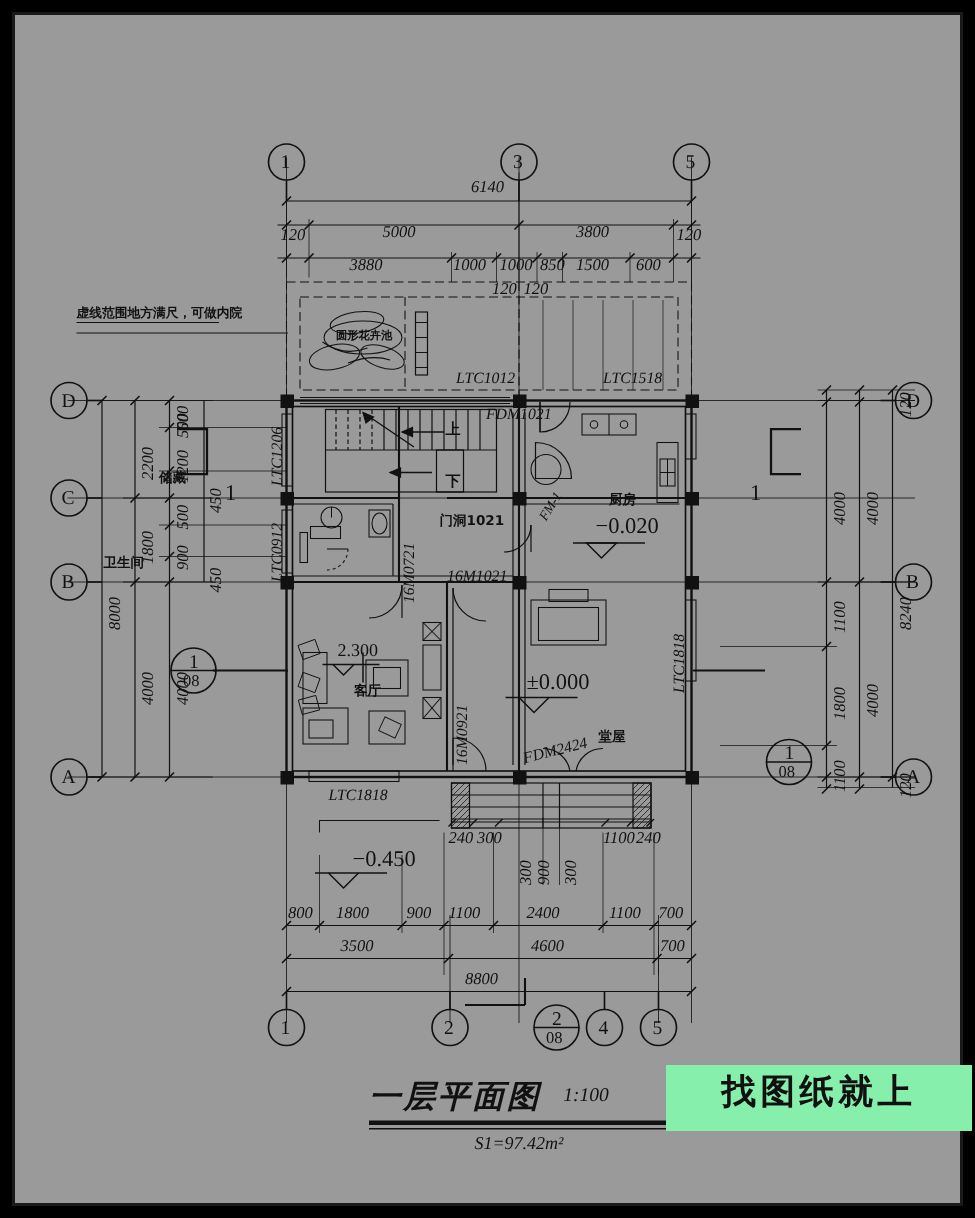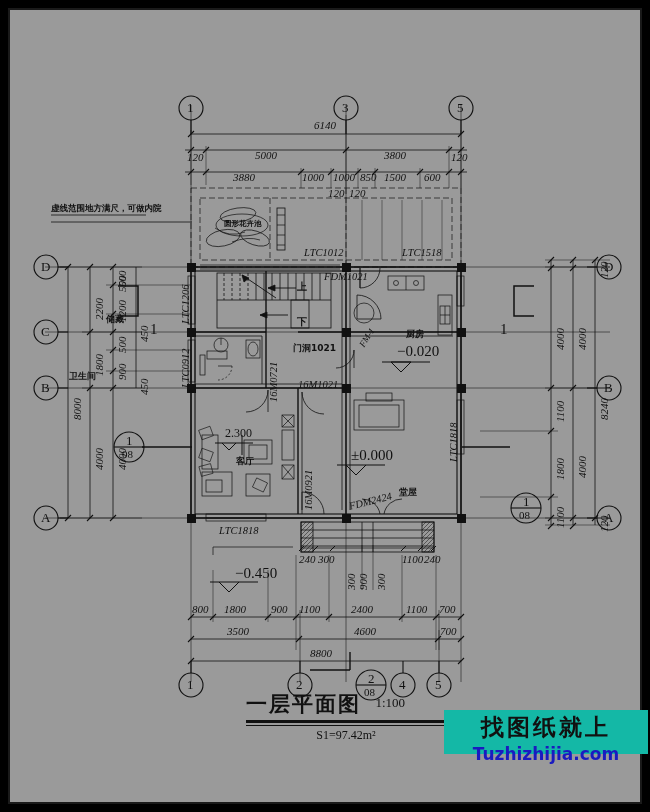--- a/index.html
+++ b/index.html
@@ -13,30 +13,30 @@
   .dimv{font-family:"Liberation Serif",serif;font-style:italic;font-size:11px;
         transform-origin:0 0;transform:rotate(-90deg);}
   .lbl{font-family:"Liberation Serif",serif;font-style:italic;font-size:10.5px;}
   .lblv{font-family:"Liberation Serif",serif;font-style:italic;font-size:10.5px;
         transform-origin:0 0;transform:rotate(-90deg);}
   .cn{font-family:"DejaVu Sans",sans-serif;font-size:9px;font-weight:bold;}
   .elev{font-family:"Liberation Serif",serif;font-size:15px;}
   .axn{font-family:"Liberation Serif",serif;font-size:13px;}
   .note{font-family:Liberation Sans, sans-serif;font-size:8.5px;font-weight:bold;text-align:right;}
   .secn{font-family:"Liberation Serif",serif;font-size:15px;}
-  #titlewrap{position:absolute;left:236px;top:680px;width:220px;text-align:left;}
+  #titlewrap{position:absolute;left:236px;top:707px;width:220px;text-align:left;font-style:italic;}
   #ttl{font-family:"DejaVu Sans",sans-serif;font-size:21px;font-weight:bold;color:#111;
        letter-spacing:2px;display:inline-block;}
   #scale{font-family:"Liberation Serif",serif;font-size:13px;color:#111;display:inline-block;
          margin-left:10px;vertical-align:4px;}
   #ttlbar{width:200px;height:3px;background:#111;margin-top:2px;}
   #ttlbar2{width:200px;height:1px;background:#111;margin-top:2px;}
   #area{font-family:"Liberation Serif",serif;font-size:12px;color:#111;text-align:center;
         width:200px;margin-top:2px;}
-  #wm{position:absolute;left:434px;top:700px;width:204px;height:44px;background:#14b8a6;}
+  #wm{position:absolute;left:434px;top:700px;width:204px;height:44px;background:#86efac;}
   #wm1{font-family:"DejaVu Sans",sans-serif;font-size:23px;font-weight:bold;color:#111;
        text-align:center;letter-spacing:3px;margin-top:2px;}
   #wm2{font-family:"DejaVu Sans",sans-serif;font-size:17px;font-weight:bold;color:#1a1ac0;
        text-align:center;letter-spacing:0px;margin-top:1px;}
 </style>
 </head>
 <body>
 
 <div id="sheet">
   <div id="paper">
@@ -604,17 +604,16 @@
     <div id="titlewrap">
       <span id="ttl">一层平面图</span>
       <span id="scale">1:100</span>
       <div id="ttlbar"></div>
       <div id="ttlbar2"></div>
       <div id="area">S1=97.42m²</div>
     </div>
 
     <div id="wm">
       <div id="wm1">找图纸就上</div>
-      <div id="wm2">Tuzhizhijia.com</div>
     </div>
 
   </div>
 </div>
 
 </body></html>

